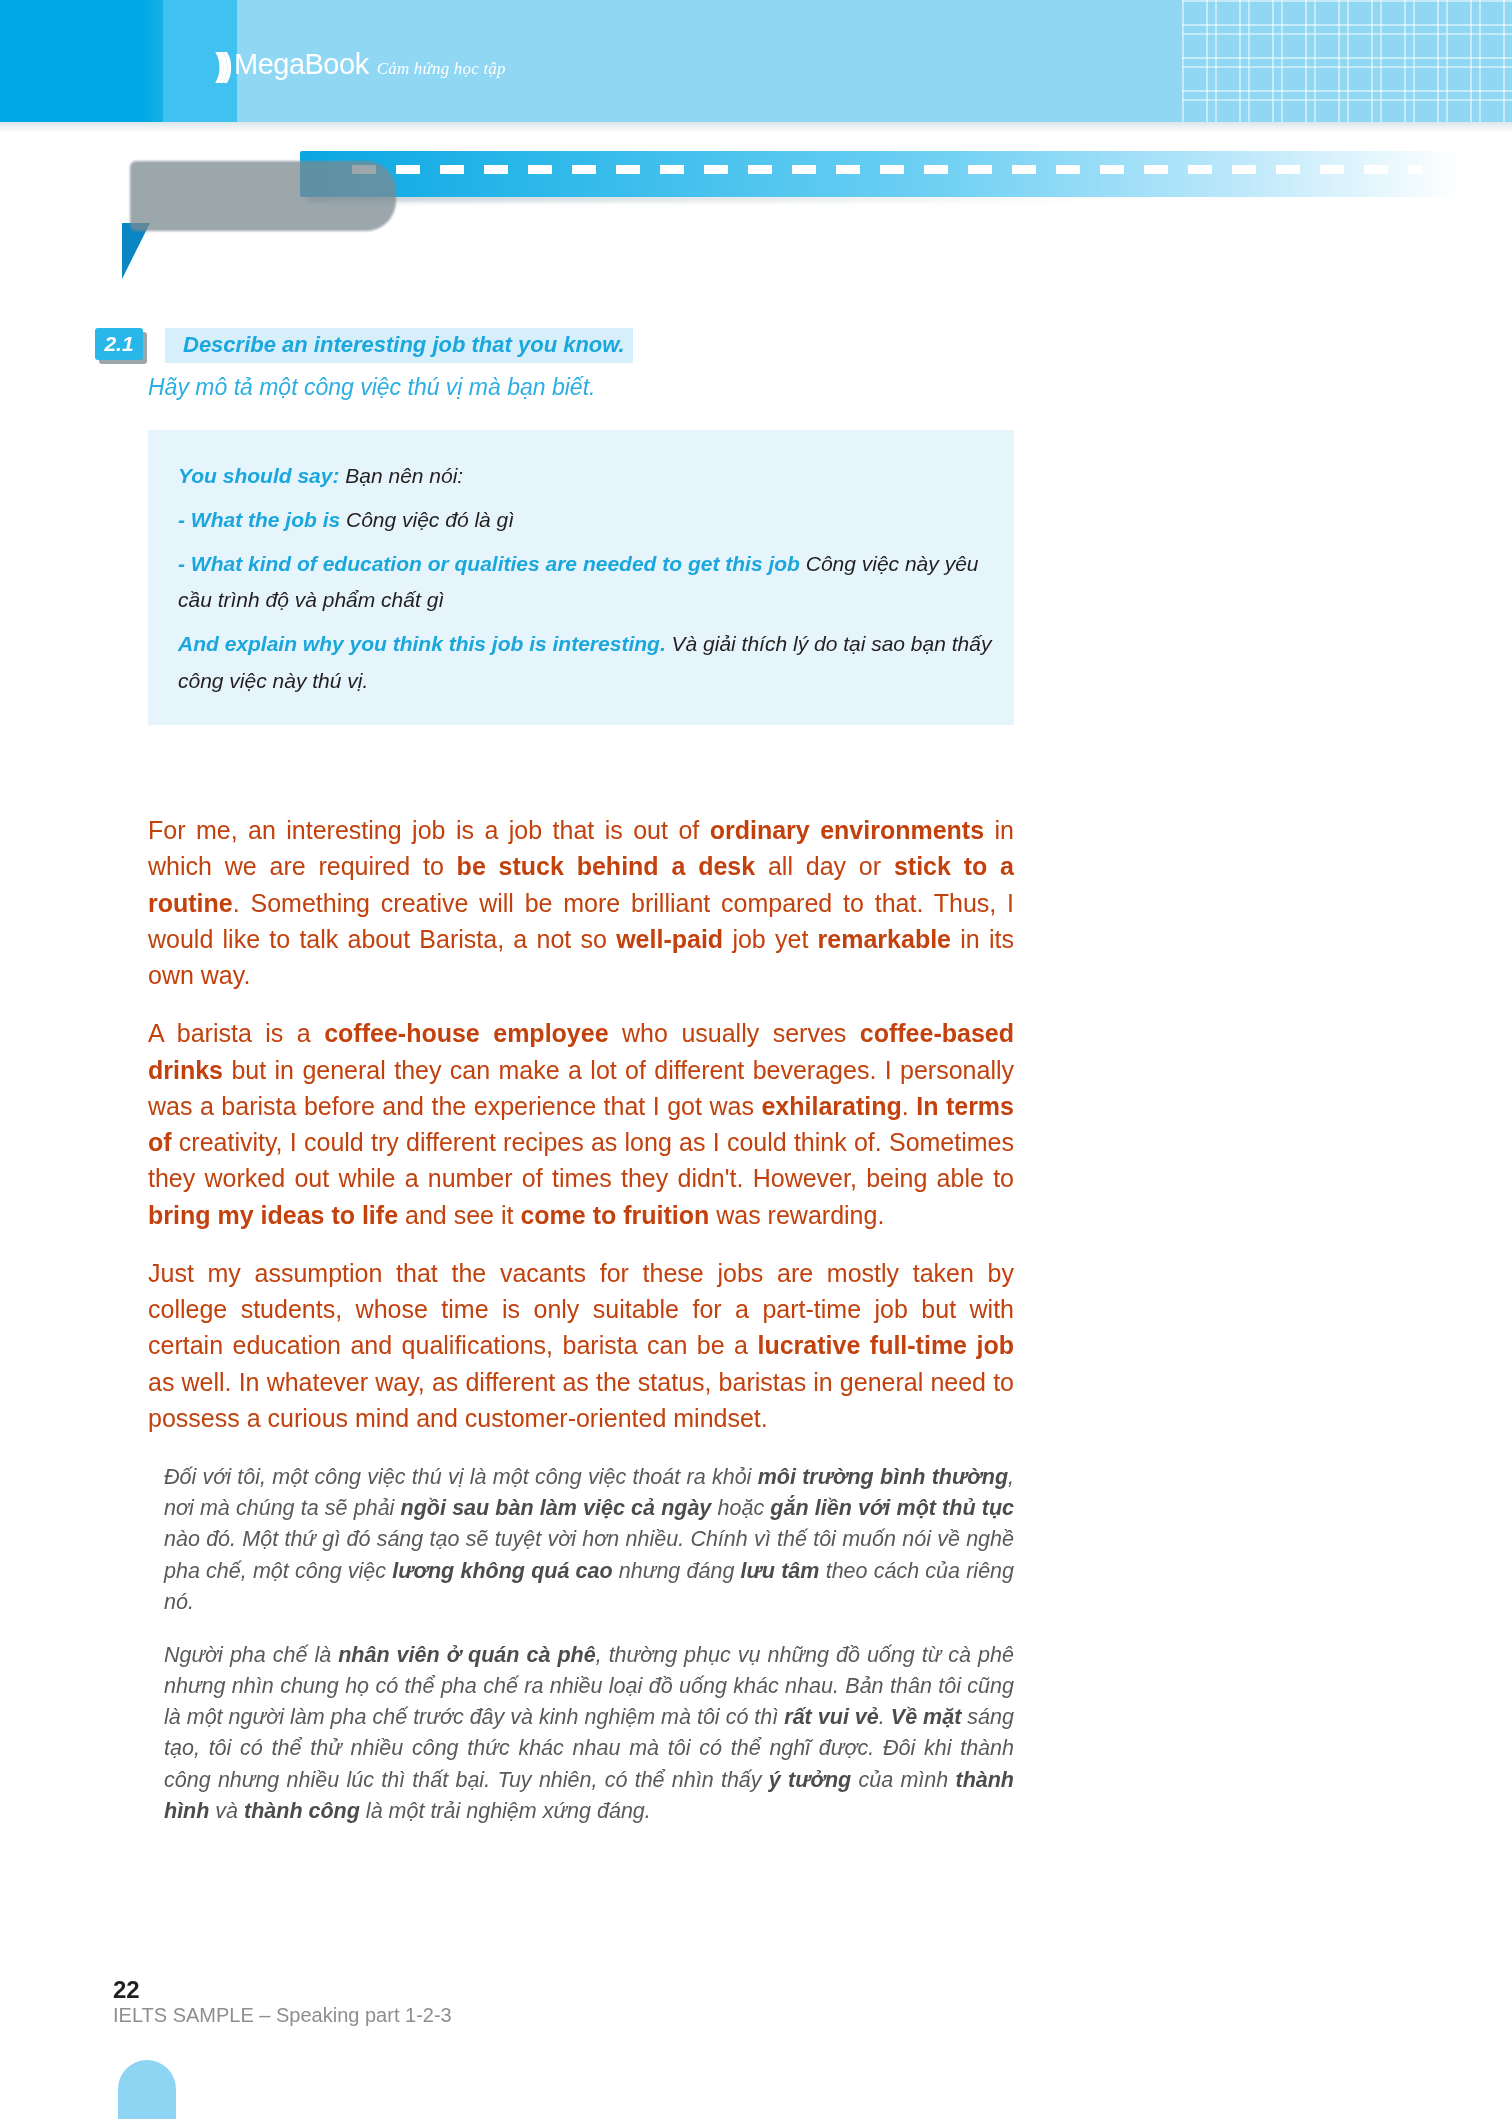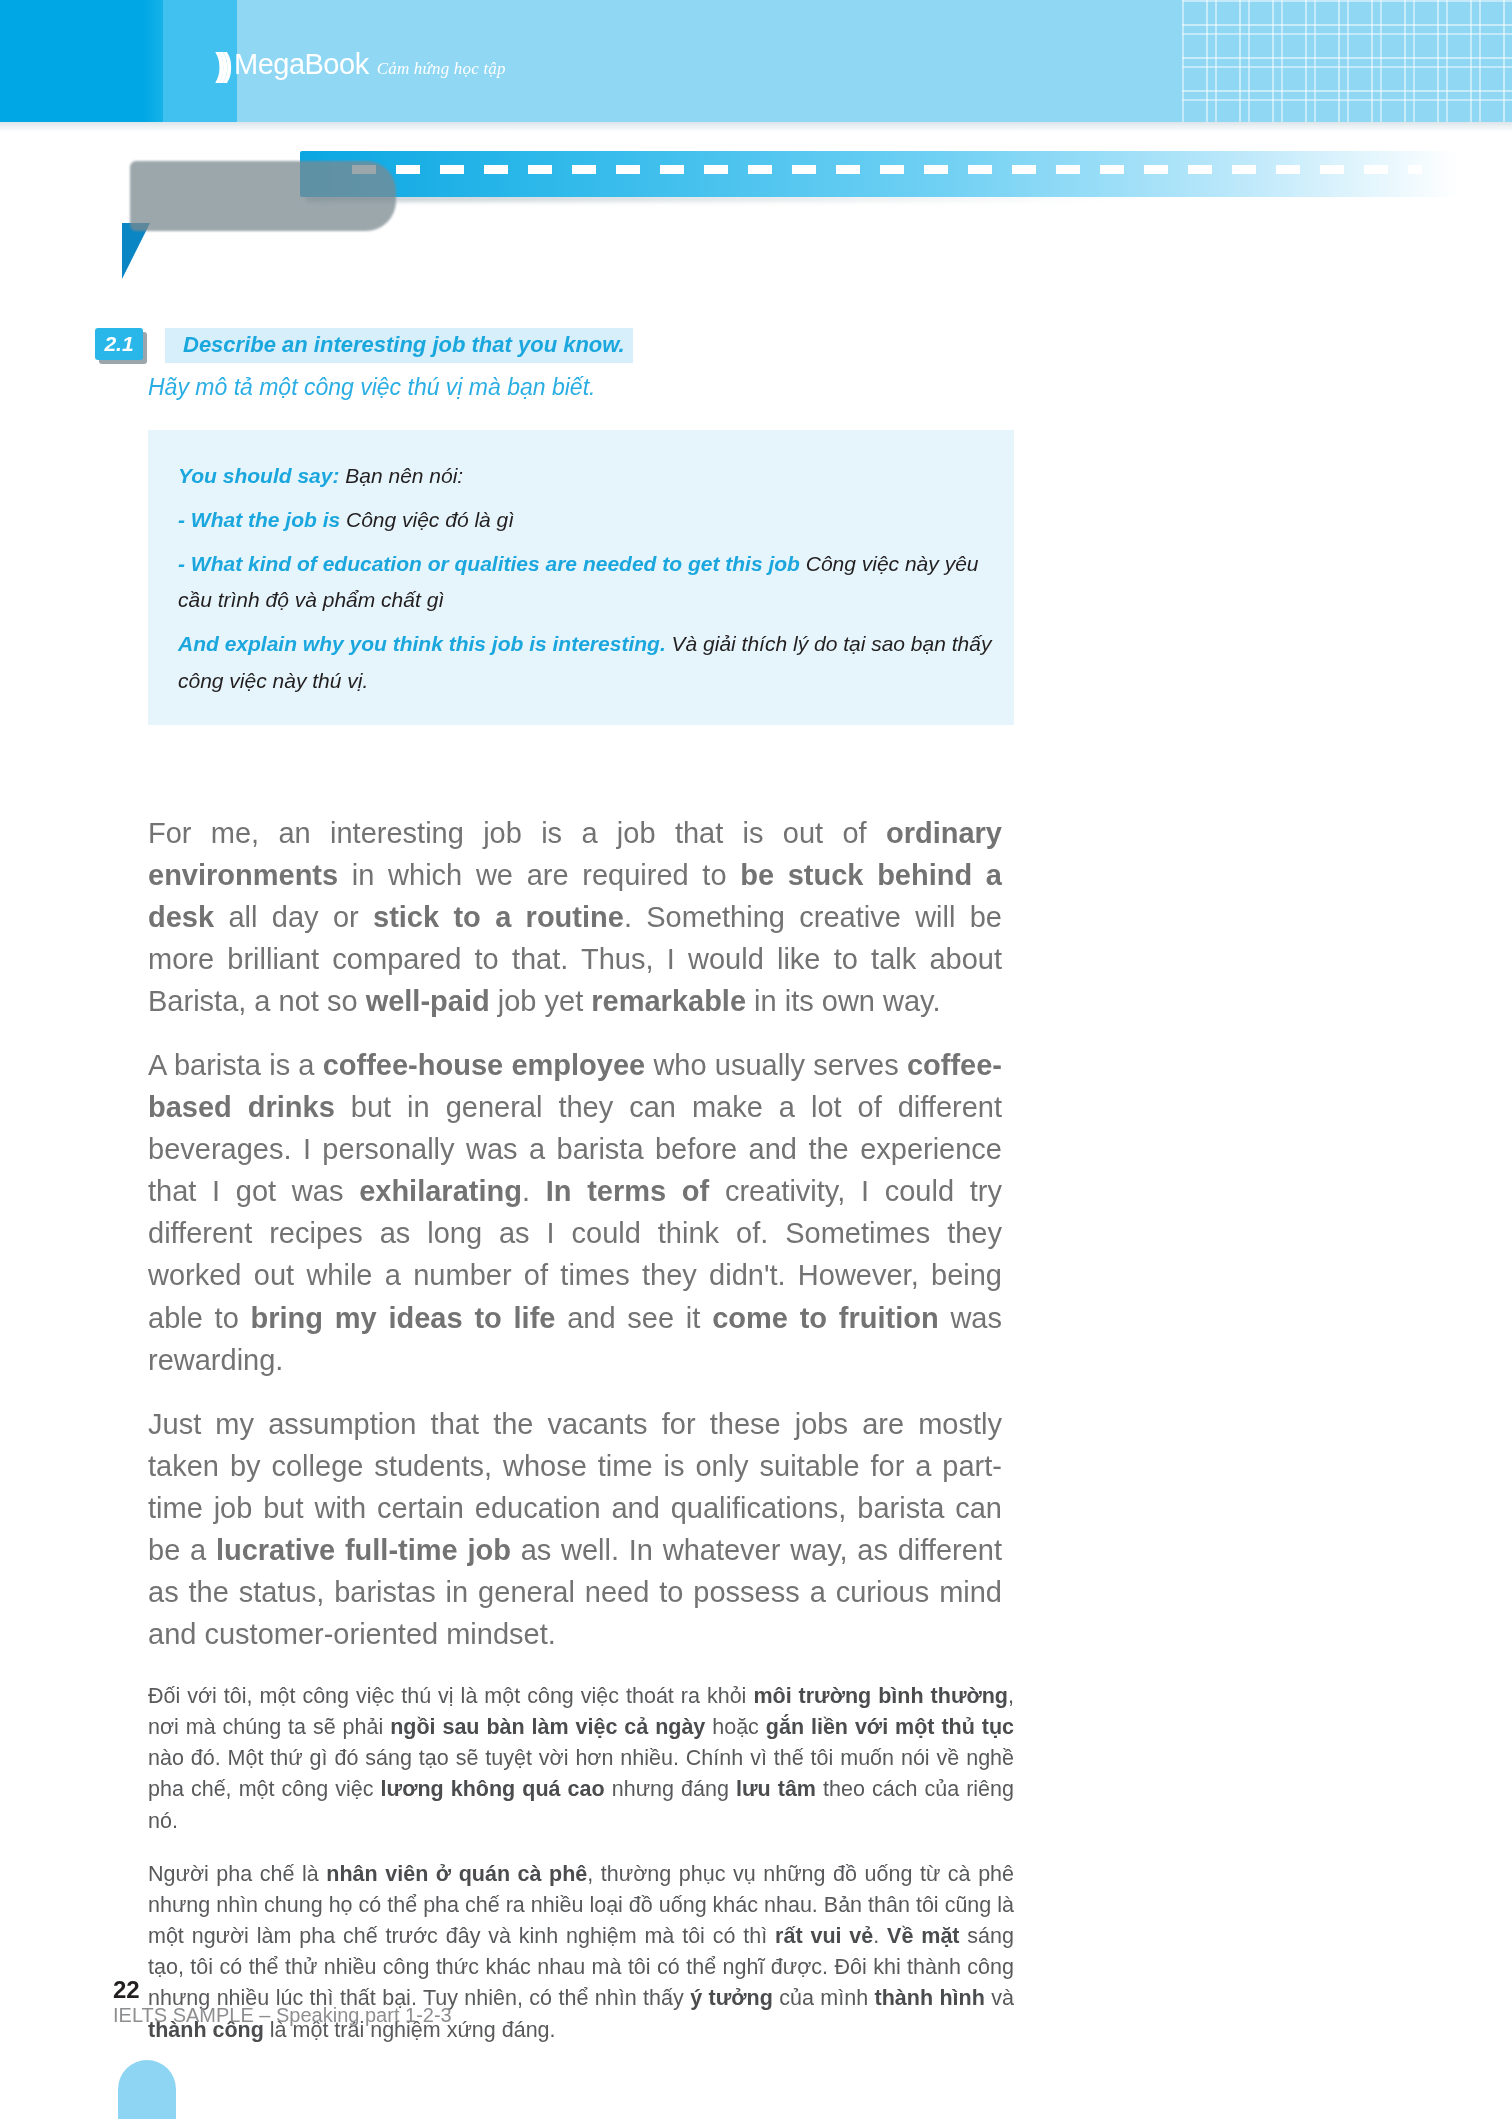--- a/index.html
+++ b/index.html
@@ -75,24 +75,24 @@
   
   .say-box{position:absolute;left:148px;top:430px;width:866px;
      background:#e6f5fc;padding:28px 16px 26px 30px;box-sizing:border-box;}
   .say-line{font-size:21px;line-height:1.72;color:#231f20;font-style:italic;margin:0 0 8px 0;}
   .say-line:last-child{margin-bottom:0;}
   .say-line b{color:#1ba7de;font-style:italic;font-weight:700;}
   .say-line .vn{color:#231f20;font-style:italic;font-weight:400;}
 
   
   .content{position:absolute;left:148px;top:812px;width:866px;}
-  p.en{margin:0 12px 22px 0;color:#737373;font-size:29px;line-height:1.45;text-align:justify;}
+  p.en{margin:0 0 22px 0;color:#c2410c;font-size:25px;line-height:1.45;text-align:justify;}
   p.en b{font-weight:700;}
-  p.vn{margin:0 0 22px 0;color:#58595b;font-size:21.5px;line-height:1.45;text-align:justify;
-     }
+  p.vn{margin:0 0 22px 16px;color:#58595b;font-size:21.5px;line-height:1.45;text-align:justify;
+     font-style:italic;}
   p.vn b{font-weight:700;color:#4b4c4e;}
   .vn-block{margin-top:26px;}
 
   
   .footer{position:absolute;left:95px;top:1976px;display:flex;align-items:baseline;flex-direction:column;}
   .pg-num{color:#231f20;font-size:24px;font-weight:700;}
   .pg-label{margin-left:18px;color:#8d8e90;font-size:20px;}
   .bottom-tab{position:absolute;left:118px;top:2060px;width:58px;height:59px;
      background:#8ed5f4;border-radius:29px 29px 0 0;}
 </style>

